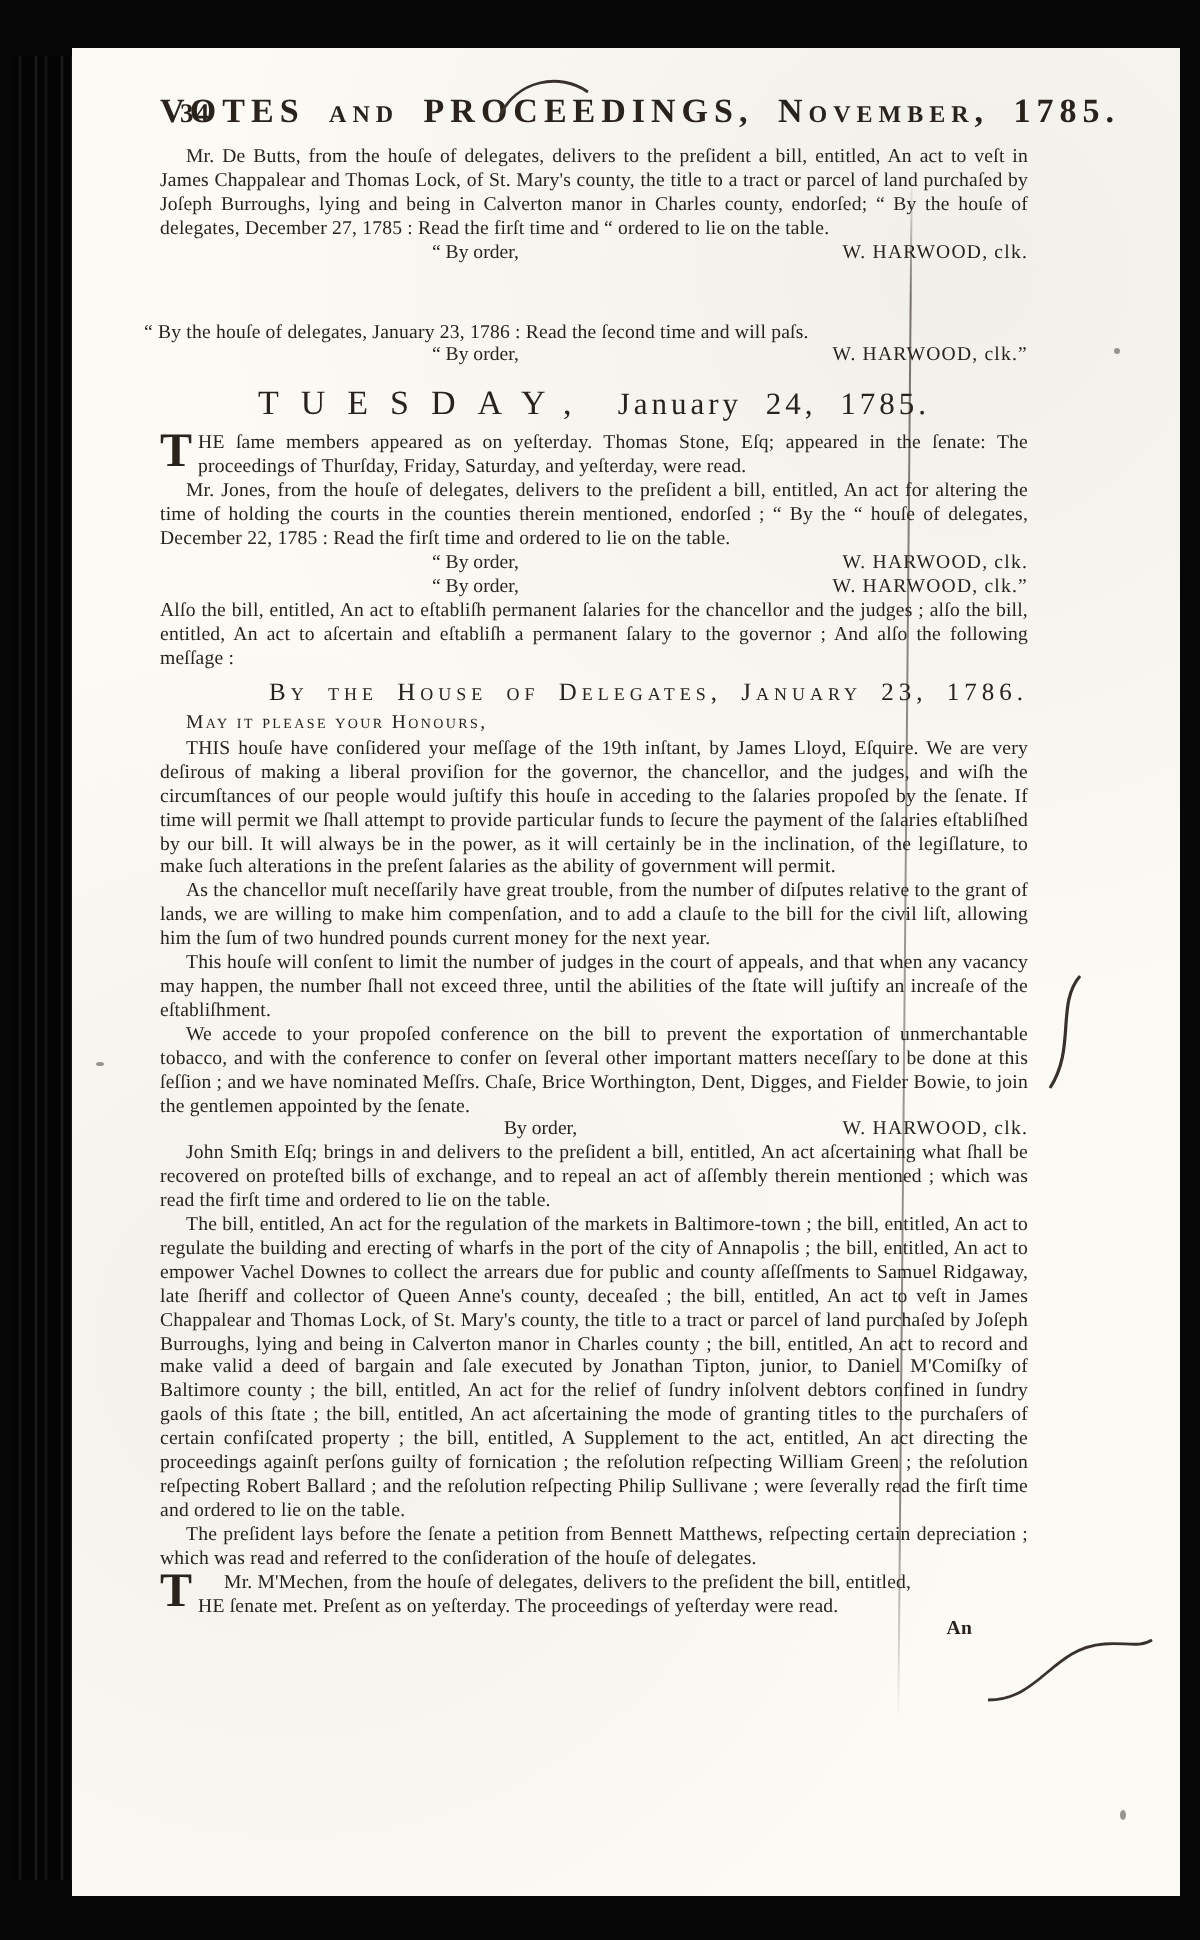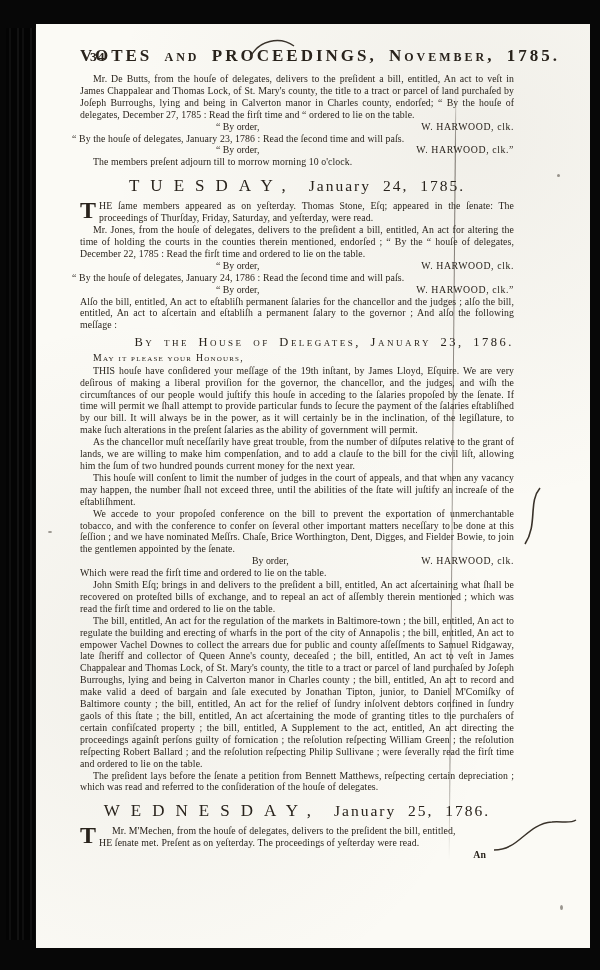--- a/index.html
+++ b/index.html
@@ -33,21 +33,21 @@
   }
   .hdr-title {
     font-variant:small-caps; font-weight:700;
     font-size:17px; letter-spacing:3px; word-spacing:5px;
   }
   .p {
     font-size:9.8px; line-height:11.9px; text-align:justify;
     text-indent:13px; letter-spacing:.1px;
   }
   .p.noindent { text-indent:0; }
-  .p.quote { text-indent:-8px; }
+  .p.quote { text-indent:-8px;margin-top:28px; }
   .orderline { display:flex; font-size:9.8px; line-height:11.9px; }
   .ol-left { margin-left:136px; }
   .ol-left.wide { margin-left:172px; }
   .ol-right { margin-left:auto; letter-spacing:.6px; }
   .center { text-align:center; text-indent:0; }
   .day-heading { text-align:center; margin:8px 0 4px; white-space:nowrap; }
   .day-heading .day { font-size:17px; letter-spacing:11px; font-weight:400; }
   .day-heading .date { font-size:15.5px; letter-spacing:2px; word-spacing:6px; margin-left:8px; }
   .delegates-heading {
     text-align:right; font-variant:small-caps; font-size:12.5px;
@@ -88,62 +88,55 @@
   <p class="p">Mr. De Butts, from the houſe of delegates, delivers to the preſident a bill, entitled, An act to veſt in James Chappalear and Thomas Lock, of St. Mary's county, the title to a tract or parcel of land purchaſed by Joſeph Burroughs, lying and being in Calverton manor in Charles county, endorſed; “ By the houſe of delegates, December 27, 1785 : Read the firſt time and “ ordered to lie on the table.</p>
   <div class="orderline">
     <span class="ol-left">“ By order,</span>
     <span class="ol-right">W. HARWOOD, clk.</span>
   </div>
   <p class="p quote">“ By the houſe of delegates, January 23, 1786 : Read the ſecond time and will paſs.</p>
   <div class="orderline">
     <span class="ol-left">“ By order,</span>
     <span class="ol-right">W. HARWOOD, clk.”</span>
   </div>
-  <p class="p">The members preſent adjourn till to morrow morning 10 o'clock.</p>
 
   <div class="day-heading">
     <span class="day">TUESDAY,</span>
     <span class="date">January 24, 1785.</span>
   </div>
 
   <div class="dc-wrap">
     <span class="dropcap">T</span>
     <p class="p noindent">HE ſame members appeared as on yeſterday.  Thomas Stone, Eſq; appeared in the ſenate: The proceedings of Thurſday, Friday, Saturday, and yeſterday, were read.</p>
   </div>
   <p class="p">Mr. Jones, from the houſe of delegates, delivers to the preſident a bill, entitled, An act for altering the time of holding the courts in the counties therein mentioned, endorſed ; “ By the “ houſe of delegates, December 22, 1785 : Read the firſt time and ordered to lie on the table.</p>
   <div class="orderline">
     <span class="ol-left">“ By order,</span>
     <span class="ol-right">W. HARWOOD, clk.</span>
   </div>
-  <p class="p quote">“ By the houſe of delegates, January 24, 1786 : Read the ſecond time and will paſs.</p>
   <div class="orderline">
     <span class="ol-left">“ By order,</span>
     <span class="ol-right">W. HARWOOD, clk.”</span>
   </div>
   <p class="p noindent">Alſo the bill, entitled, An act to eſtabliſh permanent ſalaries for the chancellor and the judges ; alſo the bill, entitled, An act to aſcertain and eſtabliſh a permanent ſalary to the governor ; And alſo the following meſſage :</p>
 
   <div class="delegates-heading">By the House of Delegates, January 23, 1786.</div>
   <p class="salutation">May it please your Honours,</p>
   <p class="p">THIS houſe have conſidered your meſſage of the 19th inſtant, by James Lloyd, Eſquire. We are very deſirous of making a liberal proviſion for the governor, the chancellor, and the judges, and wiſh the circumſtances of our people would juſtify this houſe in acceding to the ſalaries propoſed by the ſenate.  If time will permit we ſhall attempt to provide particular funds to ſecure the payment of the ſalaries eſtabliſhed by our bill.  It will always be in the power, as it will certainly be in the inclination, of the legiſlature, to make ſuch alterations in the preſent ſalaries as the ability of government will permit.</p>
   <p class="p">As the chancellor muſt neceſſarily have great trouble, from the number of diſputes relative to the grant of lands, we are willing to make him compenſation, and to add a clauſe to the bill for the civil liſt, allowing him the ſum of two hundred pounds current money for the next year.</p>
   <p class="p">This houſe will conſent to limit the number of judges in the court of appeals, and that when any vacancy may happen, the number ſhall not exceed three, until the abilities of the ſtate will juſtify an increaſe of the eſtabliſhment.</p>
   <p class="p">We accede to your propoſed conference on the bill to prevent the exportation of unmerchantable tobacco, and with the conference to confer on ſeveral other important matters neceſſary to be done at this ſeſſion ; and we have nominated Meſſrs. Chaſe, Brice Worthington, Dent, Digges, and Fielder Bowie, to join the gentlemen appointed by the ſenate.</p>
   <div class="orderline">
     <span class="ol-left wide">By order,</span>
     <span class="ol-right">W. HARWOOD, clk.</span>
   </div>
-  <p class="p noindent">Which were read the firſt time and ordered to lie on the table.</p>
   <p class="p">John Smith Eſq; brings in and delivers to the preſident a bill, entitled, An act aſcertaining what ſhall be recovered on proteſted bills of exchange, and to repeal an act of aſſembly therein mentioned ; which was read the firſt time and ordered to lie on the table.</p>
   <p class="p">The bill, entitled, An act for the regulation of the markets in Baltimore-town ; the bill, entitled, An act to regulate the building and erecting of wharfs in the port of the city of Annapolis ; the bill, entitled, An act to empower Vachel Downes to collect the arrears due for public and county aſſeſſments to Samuel Ridgaway, late ſheriff and collector of Queen Anne's county, deceaſed ; the bill, entitled, An act to veſt in James Chappalear and Thomas Lock, of St. Mary's county, the title to a tract or parcel of land purchaſed by Joſeph Burroughs, lying and being in Calverton manor in Charles county ; the bill, entitled, An act to record and make valid a deed of bargain and ſale executed by Jonathan Tipton, junior, to Daniel M'Comiſky of Baltimore county ; the bill, entitled, An act for the relief of ſundry inſolvent debtors confined in ſundry gaols of this ſtate ; the bill, entitled, An act aſcertaining the mode of granting titles to the purchaſers of certain confiſcated property ; the bill, entitled, A Supplement to the act, entitled, An act directing the proceedings againſt perſons guilty of fornication ; the reſolution reſpecting William Green ; the reſolution reſpecting Robert Ballard ; and the reſolution reſpecting Philip Sullivane ; were ſeverally read the firſt time and ordered to lie on the table.</p>
   <p class="p">The preſident lays before the ſenate a petition from Bennett Matthews, reſpecting certain depreciation ; which was read and referred to the conſideration of the houſe of delegates.</p>
 
-  <div class="day-heading">
-    <span class="day">WEDNESDAY,</span>
-    <span class="date">January 25, 1786.</span>
-  </div>
   <div class="dc-wrap">
     <span class="dropcap">T</span>
     <p class="p">Mr. M'Mechen, from the houſe of delegates, delivers to the preſident the bill, entitled,</p>
     <p class="p noindent">HE ſenate met.  Preſent as on yeſterday.  The proceedings of yeſterday were read.</p>
   </div>
   <p class="p catchword">An</p>
 
 </div>
 
 <div class="crease"></div>

